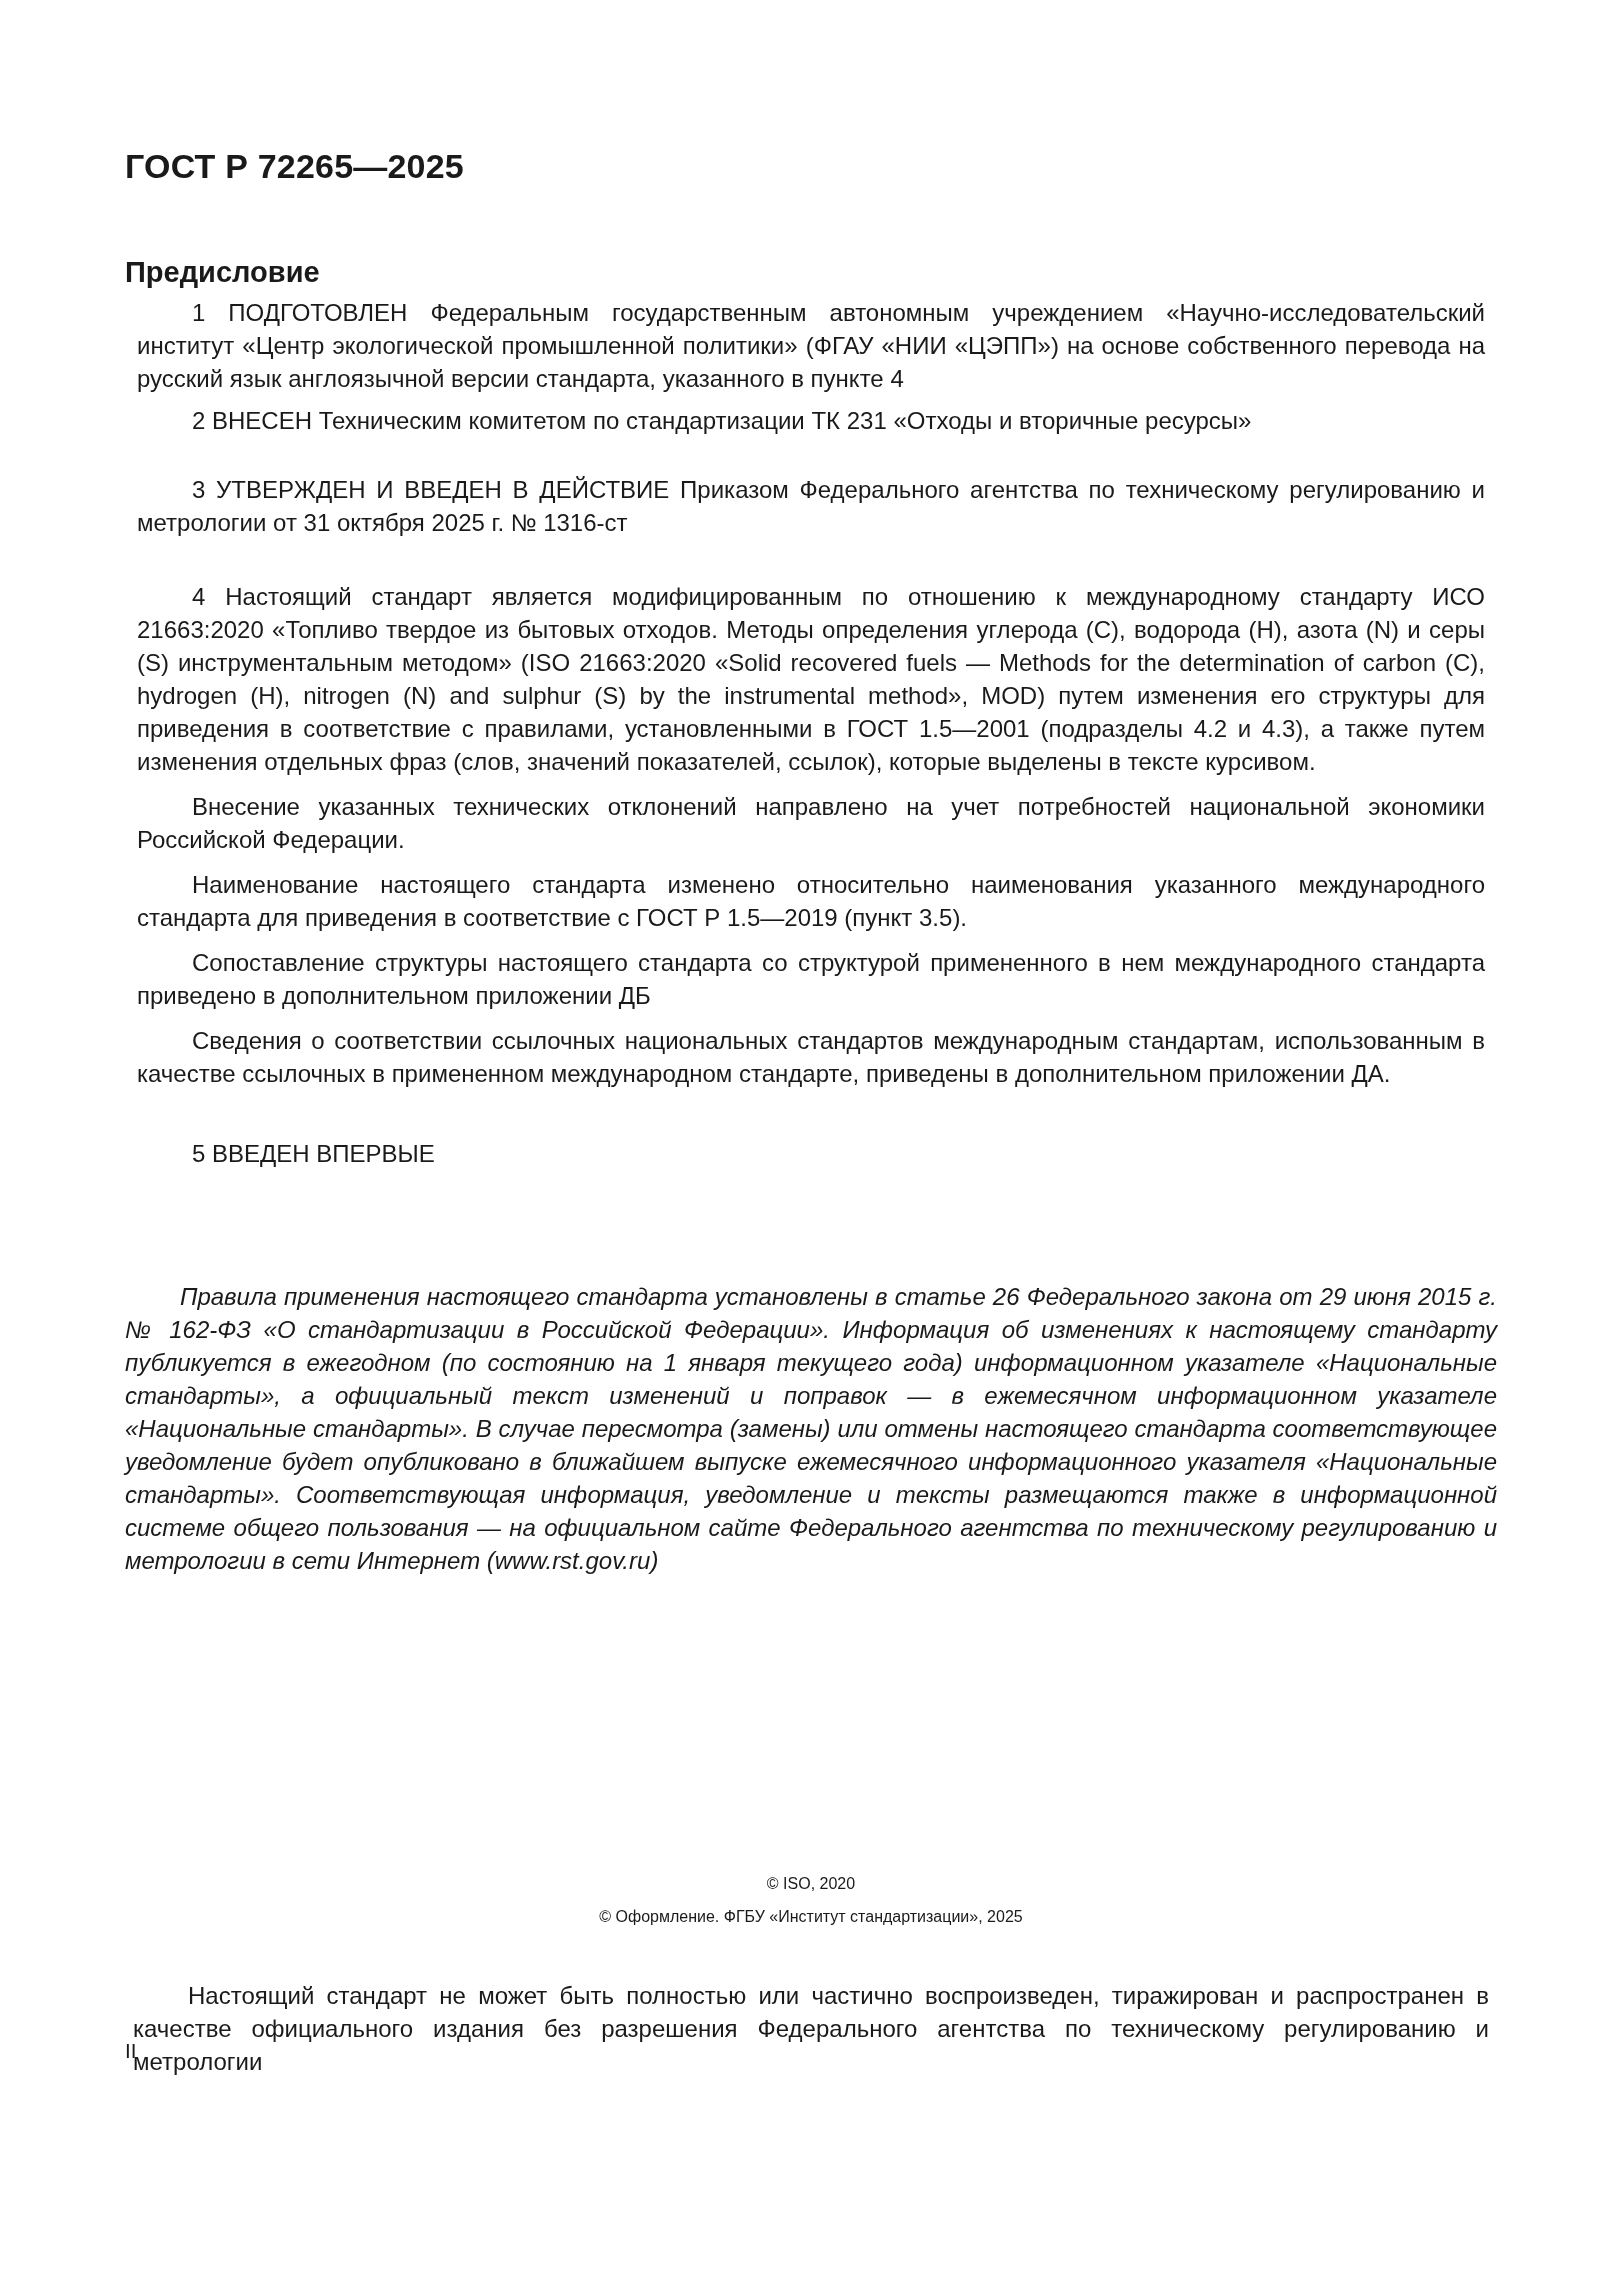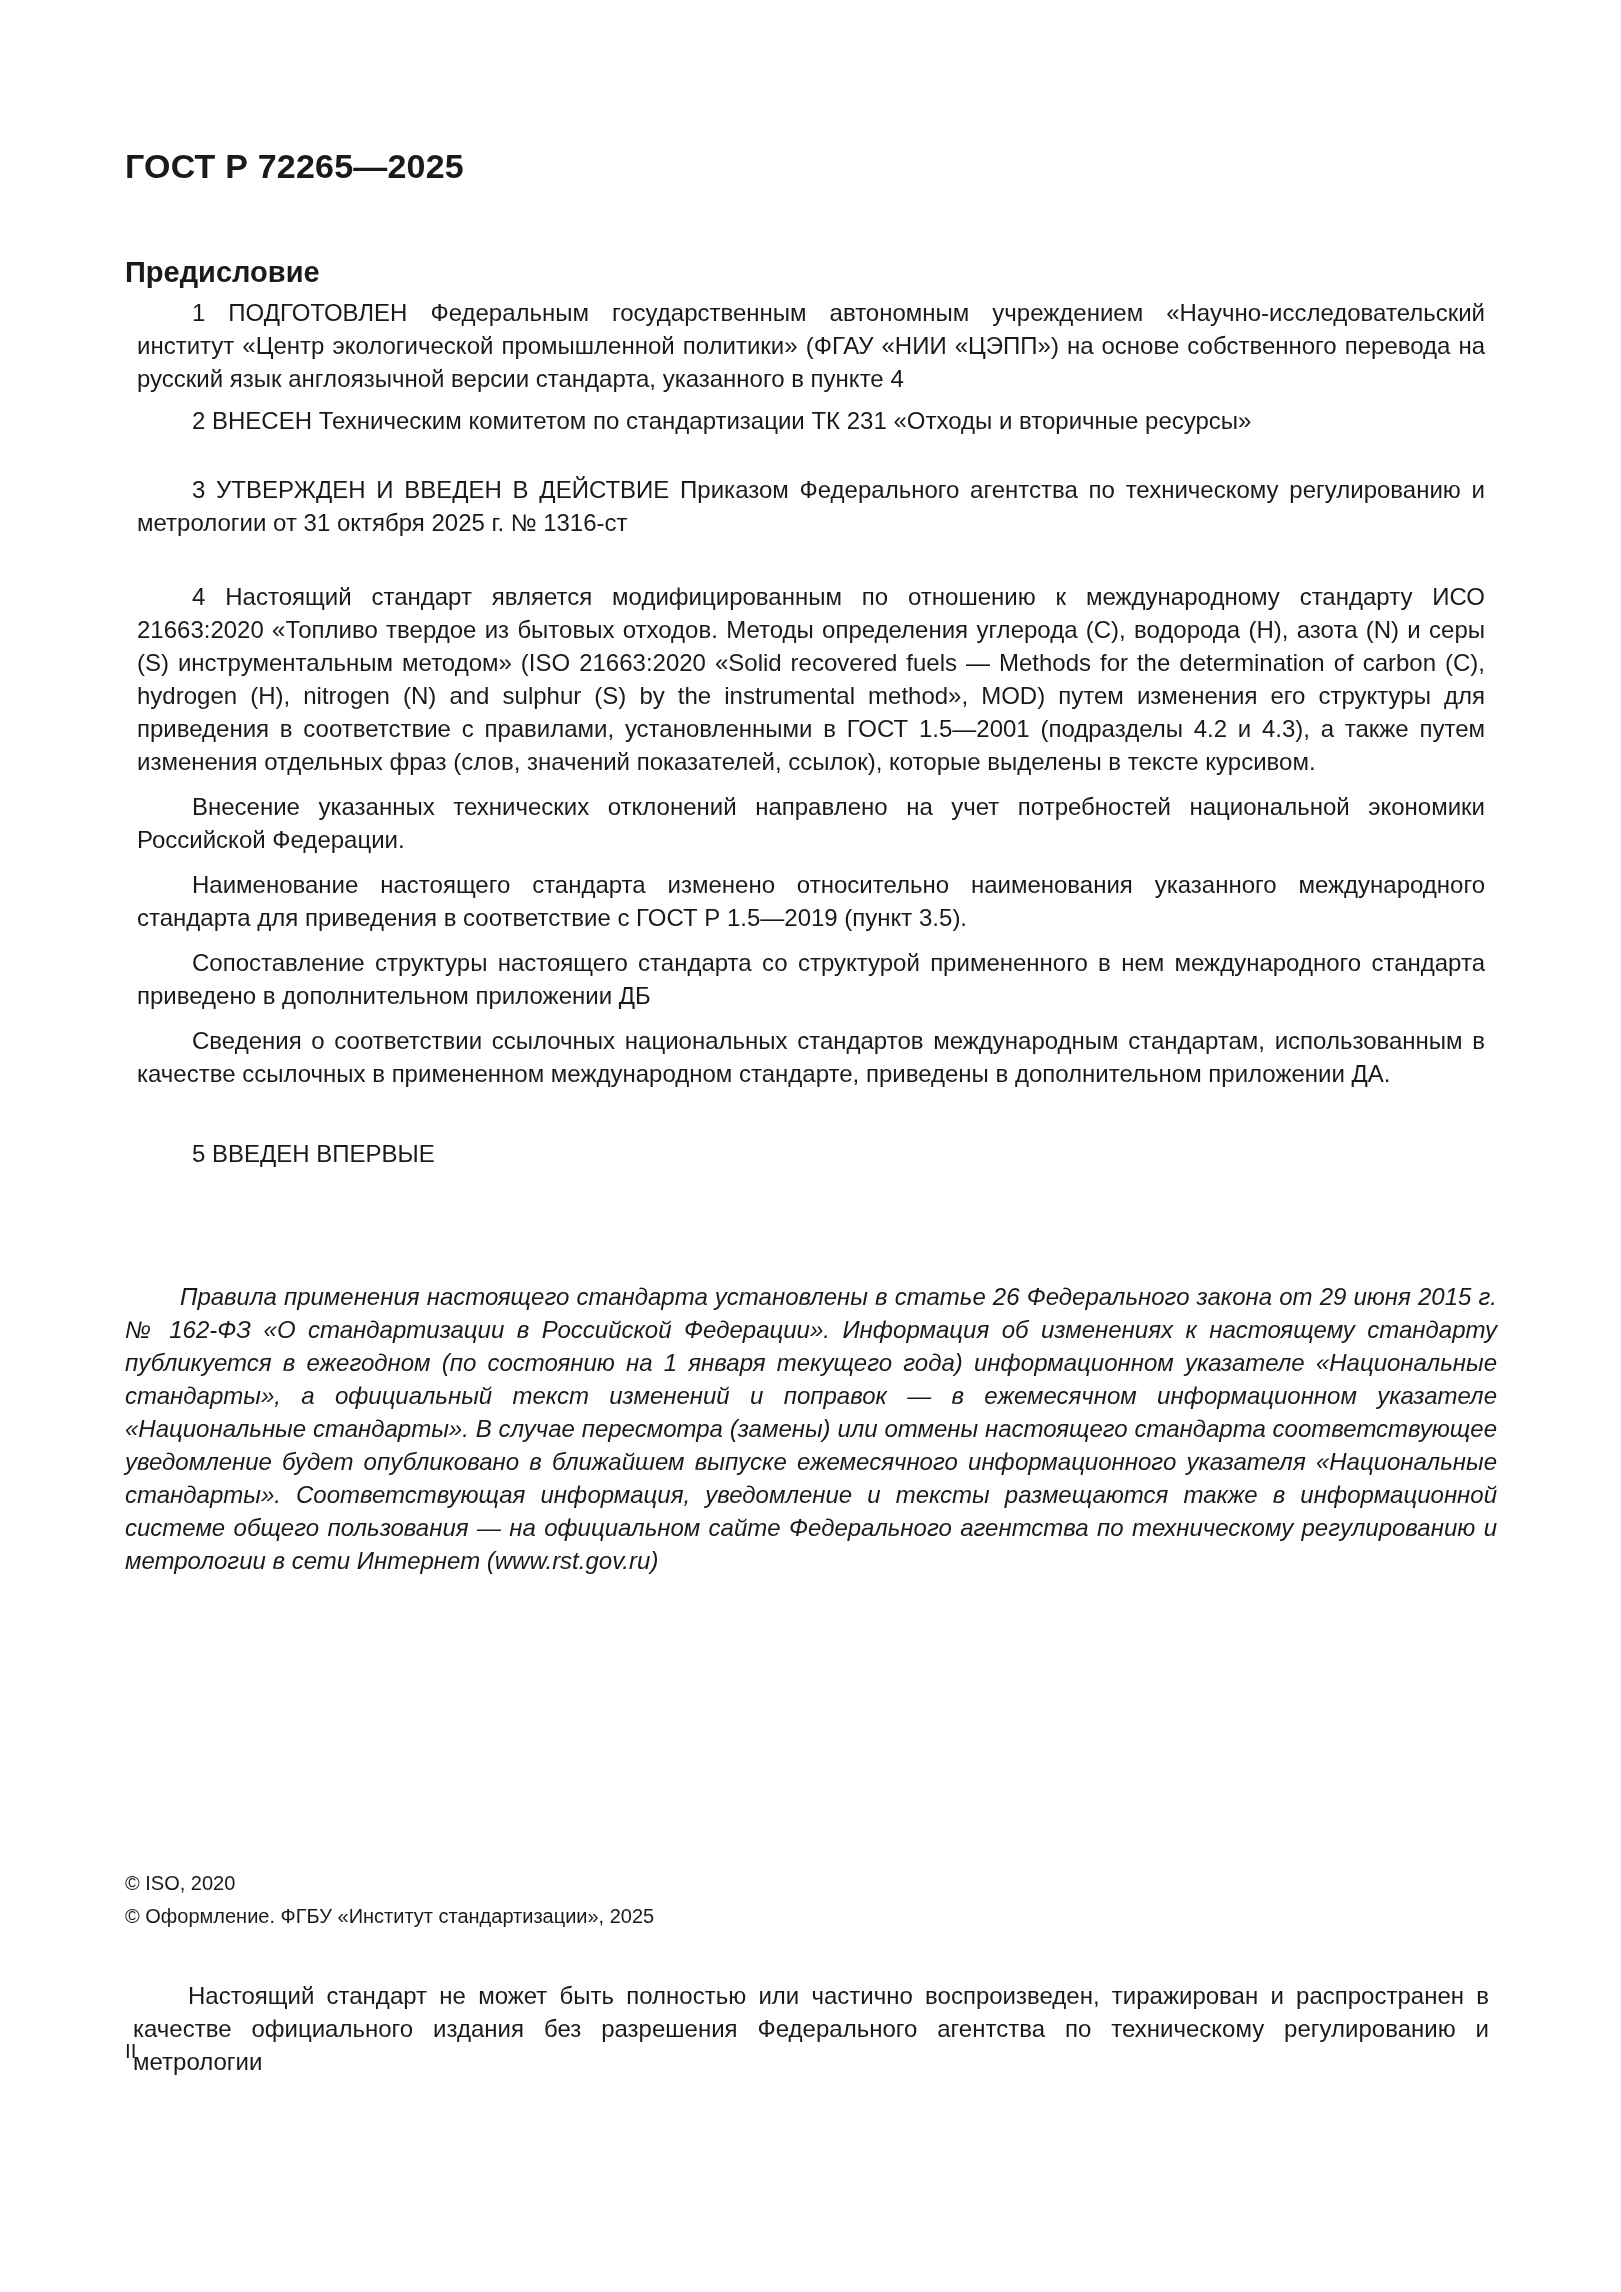--- a/index.html
+++ b/index.html
@@ -74,22 +74,22 @@
   }
   .italic-block p {
     margin: 0;
     text-indent: 55px;
   }
 
   .copyright {
     position: absolute;
     left: 125px;
     width: 1372px;
-    text-align: left;
-    font-size: 20px;
+    text-align: center;
+    font-size: 16px;
     line-height: 33px;
   }
   .copyright div { margin: 0; }
 
   .notice {
     position: absolute;
     left: 125px;
     width: 1372px;
     font-size: 24px;
     line-height: 33px;

